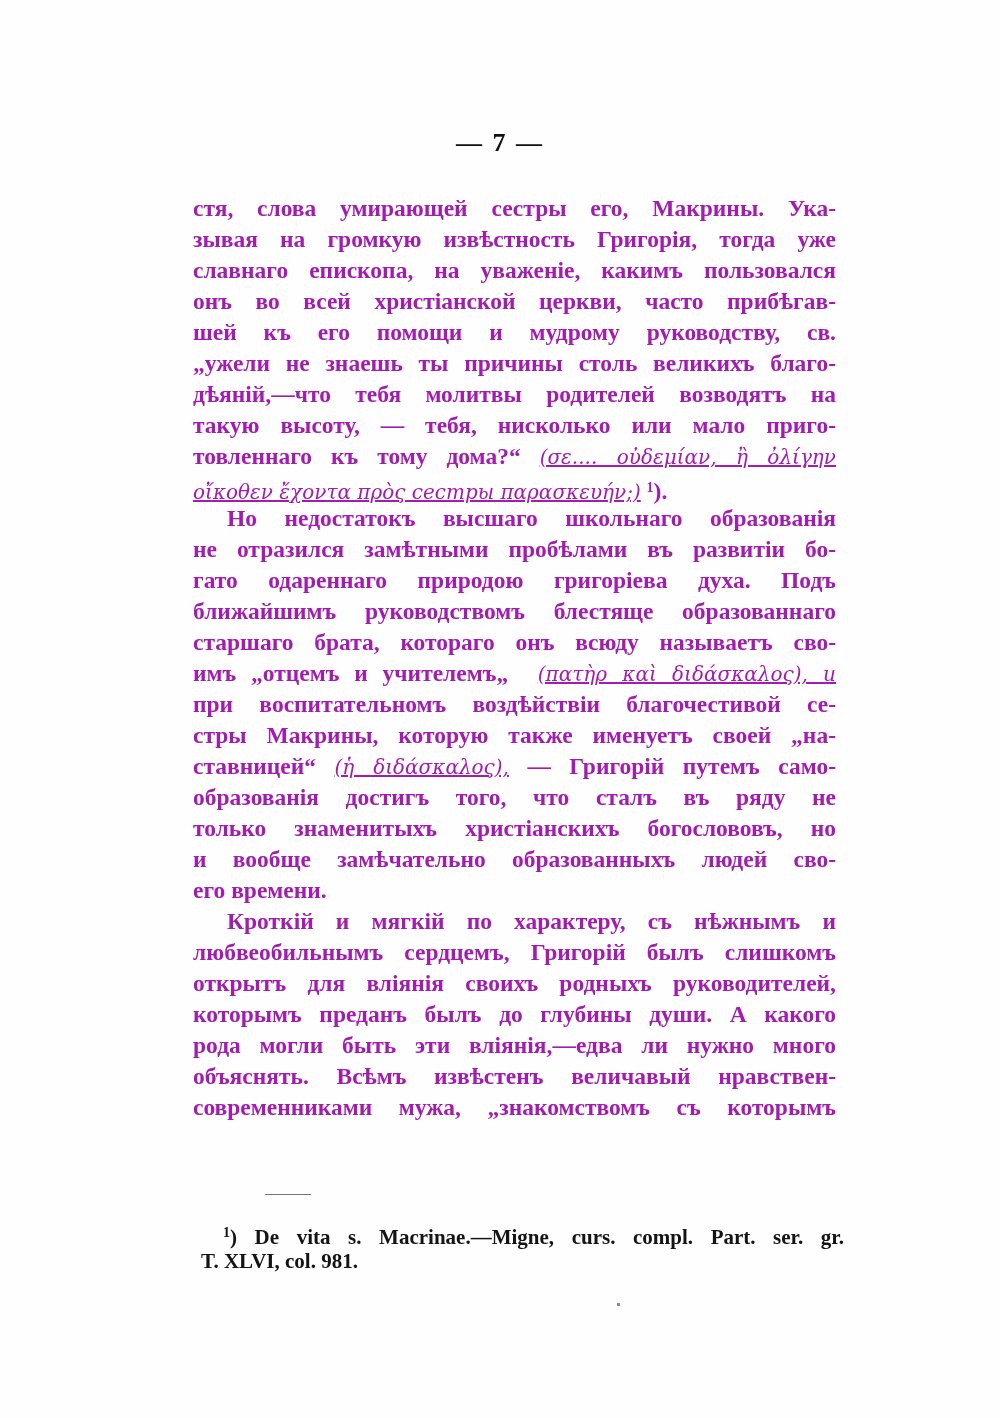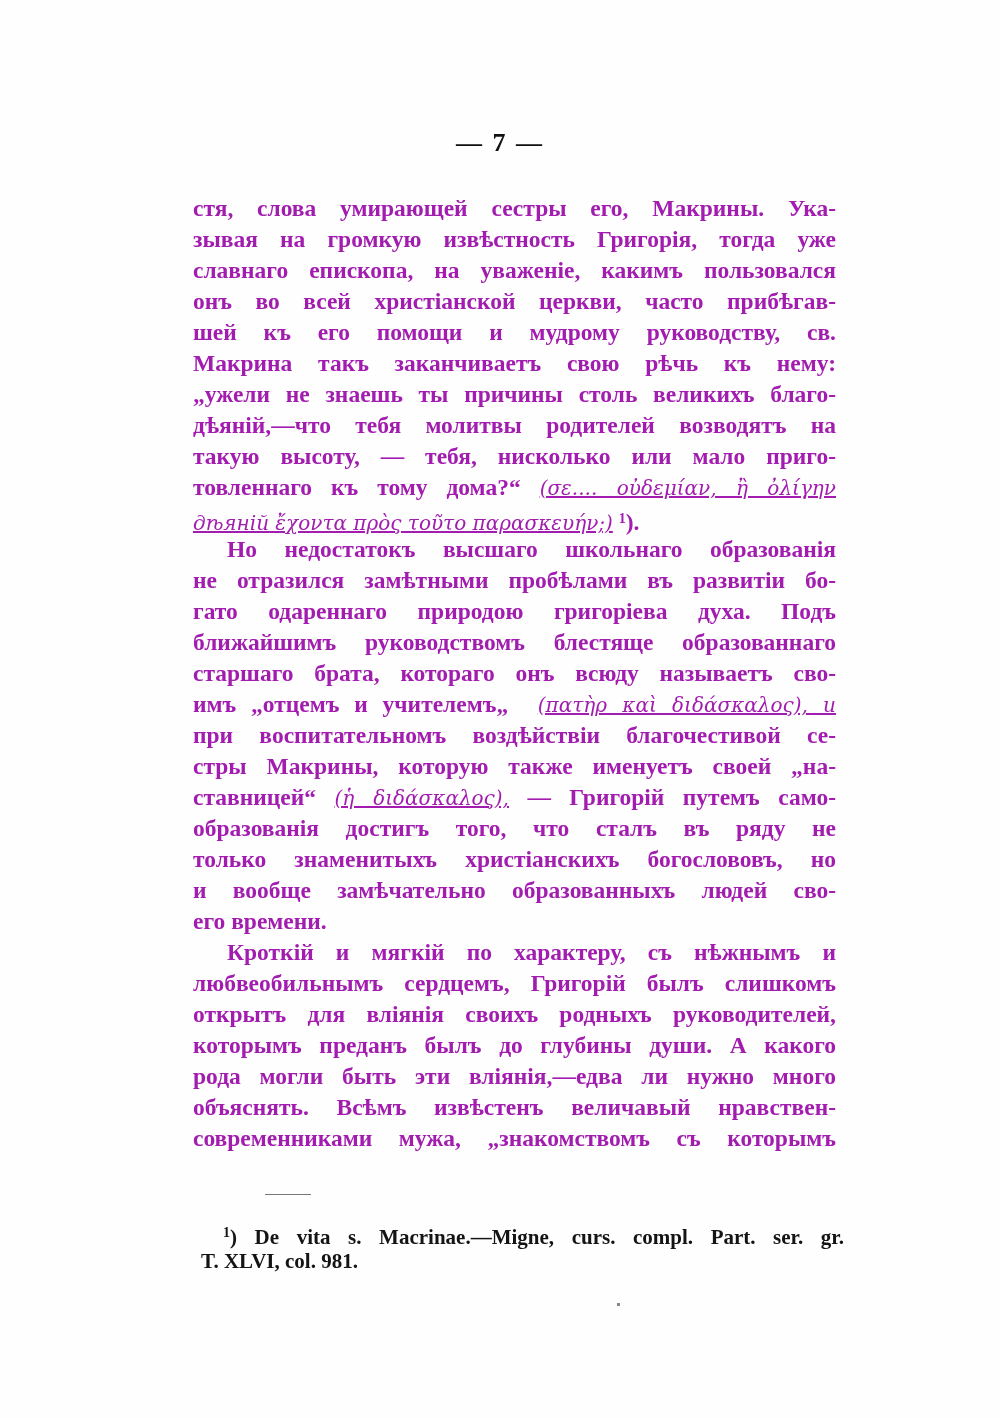--- a/index.html
+++ b/index.html
@@ -42,26 +42,25 @@
 <div class="page">
 
   <div class="page-number">— 7 —</div>
 
   <div class="body-text">
     <span class="line">стя, слова умирающей сестры его, Макрины. Ука-</span>
     <span class="line">зывая на громкую извѣстность Григорія, тогда уже</span>
     <span class="line">славнаго епископа, на уваженіе, какимъ пользовался</span>
     <span class="line">онъ во всей христіанской церкви, часто прибѣгав-</span>
     <span class="line">шей къ его помощи и мудрому руководству, св.</span>
-    <span class="line">Макрина такъ заканчиваетъ свою рѣчь къ нему:</span>
     <span class="line">„ужели не знаешь ты причины столь великихъ благо-</span>
     <span class="line">дѣяній,—что тебя молитвы родителей возводятъ на</span>
     <span class="line">такую высоту, — тебя, нисколько или мало приго-</span>
     <span class="line"><span>товленнаго къ тому дома?“</span>&nbsp;<span class="greek">(σε.... οὐδεμίαν, ἢ ὀλίγην</span></span>
-    <span class="line last"><span class="greek">дѣяній ἔχοντα πρὸς τοῦτο παρασκευήν;)</span> <span class="sup">1</span><span>).</span></span>
+    <span class="line last"><span class="greek">οἴκοθεν ἔχοντα πρὸς сестры παρασκευήν;)</span> <span class="sup">1</span><span>).</span></span>
     <span class="line indent">Но недостатокъ высшаго школьнаго образованія</span>
     <span class="line">не отразился замѣтными пробѣлами въ развитіи бо-</span>
     <span class="line">гато одареннаго природою григоріева духа. Подъ</span>
     <span class="line">ближайшимъ руководствомъ блестяще образованнаго</span>
     <span class="line">старшаго брата, котораго онъ всюду называетъ сво-</span>
     <span class="line"><span>имъ „отцемъ и учителемъ„</span>&nbsp;&nbsp;<span class="greek">(πατὴρ καὶ διδάσκαλος), и</span></span>
     <span class="line">при воспитательномъ воздѣйствіи благочестивой се-</span>
     <span class="line">стры Макрины, которую также именуетъ своей „на-</span>
     <span class="line"><span>ставницей“</span>&nbsp;<span class="greek">(ἡ διδάσκαλος),</span>&nbsp;<span>— Григорій путемъ само-</span></span>
     <span class="line">образованія достигъ того, что сталъ въ ряду не</span>

